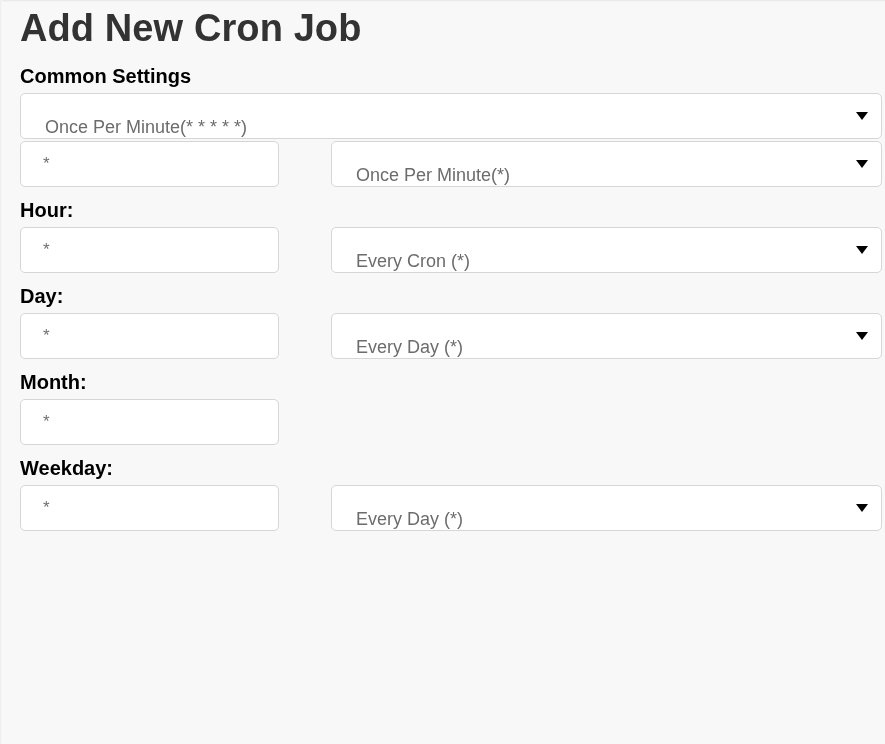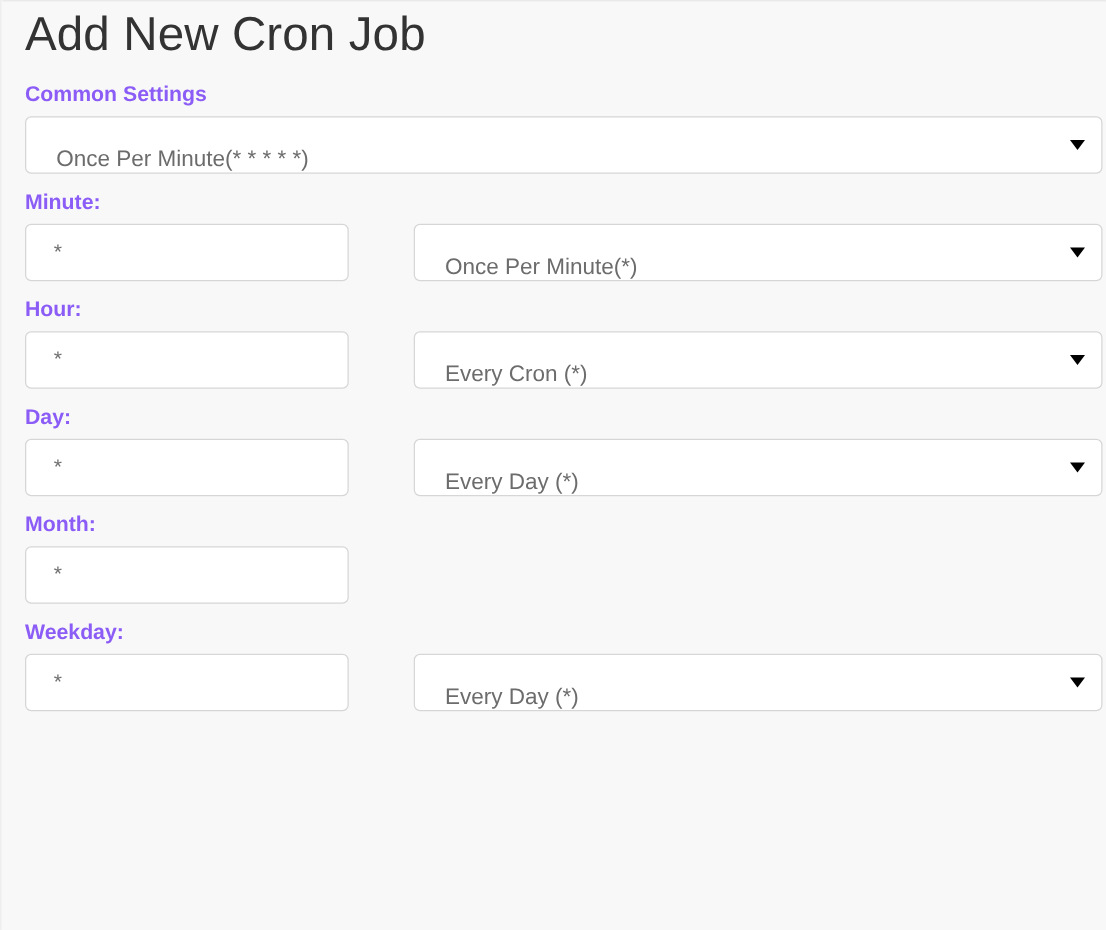--- a/index.html
+++ b/index.html
@@ -36,30 +36,30 @@
     width: 885px;
     padding: 0;
     box-sizing: border-box;
   }
 
   .page-title {
     margin: 0;
     padding: 0 0 0 20px;
     font-size: 38px;
     line-height: 56px;
-    font-weight: 400;
+    font-weight: 700;
     color: #333333;
     letter-spacing: 0.1px;
   }
 
   .field-label {
     padding-left: 20px;
-    font-size: 17px;
+    font-size: 20px;
     font-weight: bold;
-    color: #8b5cf6;
+    color: #000000;
     line-height: 20px;
     margin-top: 13px;
     margin-bottom: 7px;
   }
   .field-label.first {
     margin-top: 10px;
   }
 
   .row {
     display: flex;
@@ -150,21 +150,20 @@
       <div class="select-wrap full">
         <div class="control select">
           <span class="select-value">Once Per Minute(* * * * *)</span>
         </div>
         <span class="select-arrow"></span>
       </div>
     </div>
   </div>
 
   <div>
-    <div class="field-label">Minute:</div>
     <div class="row">
       <input class="control text-input" type="text" value="*" style="">
       <div class="select-wrap">
         <div class="control select">
           <span class="select-value">Once Per Minute(*)</span>
         </div>
         <span class="select-arrow"></span>
       </div>
     </div>
   </div>

